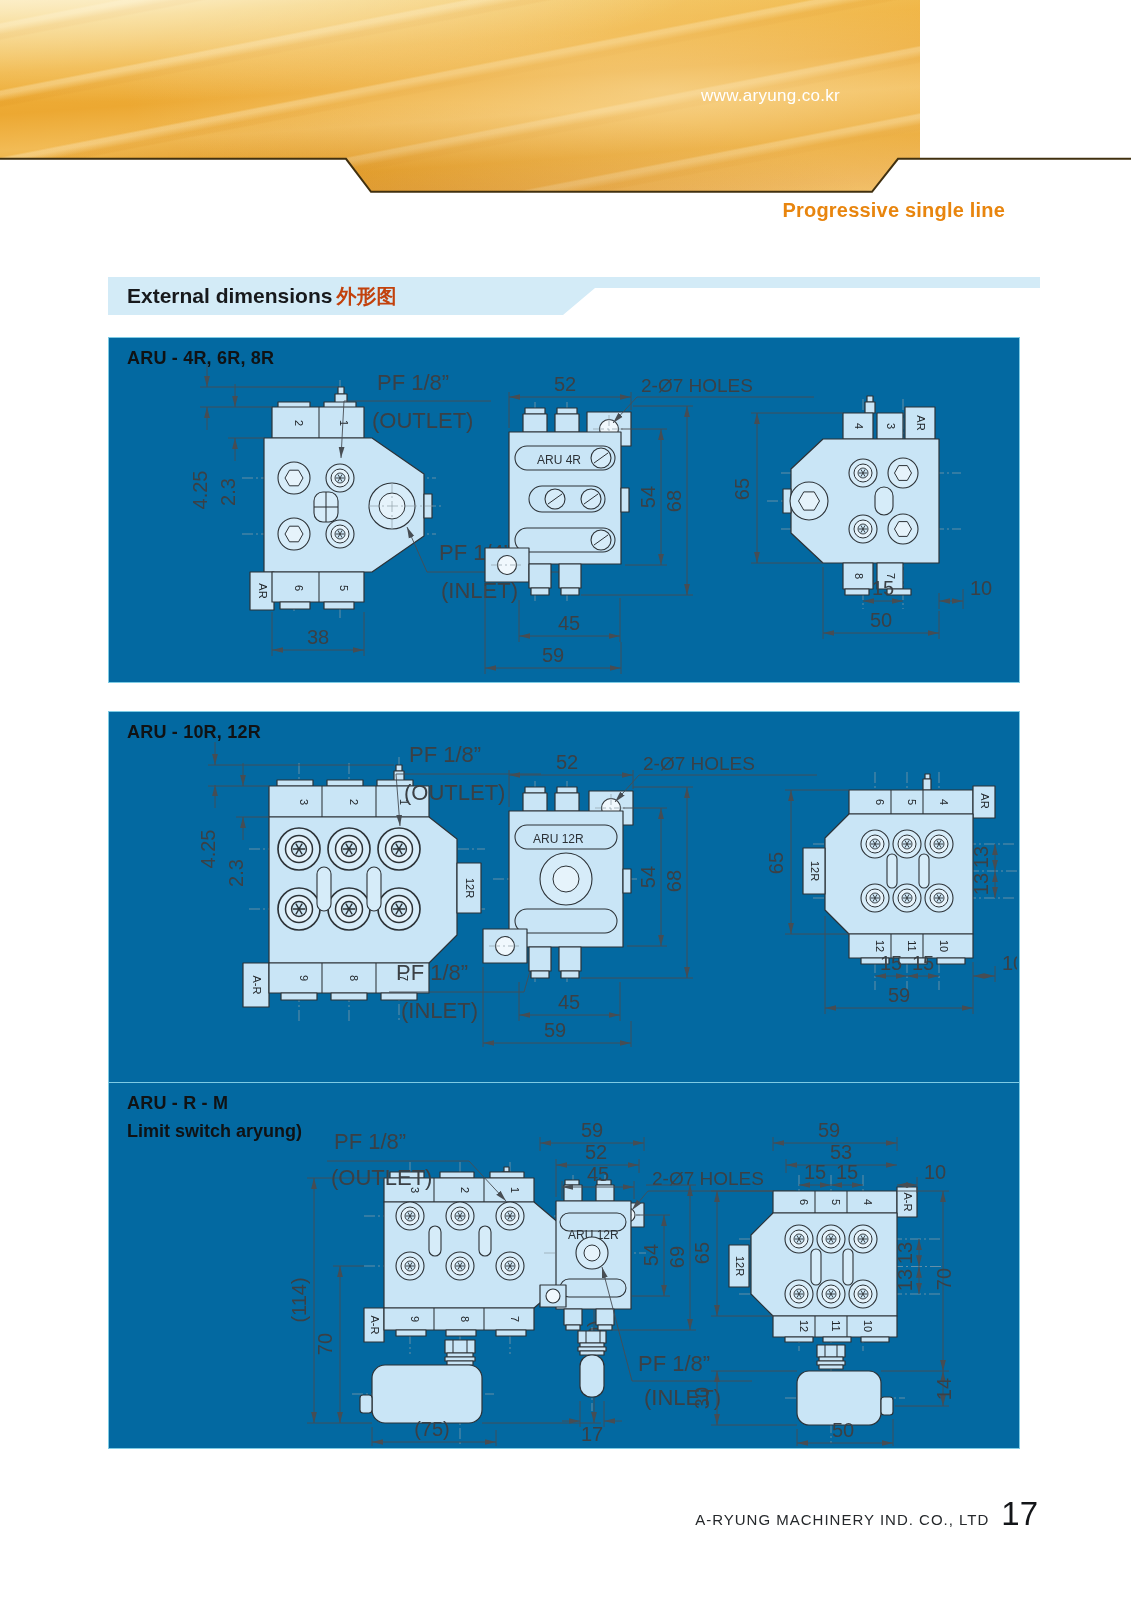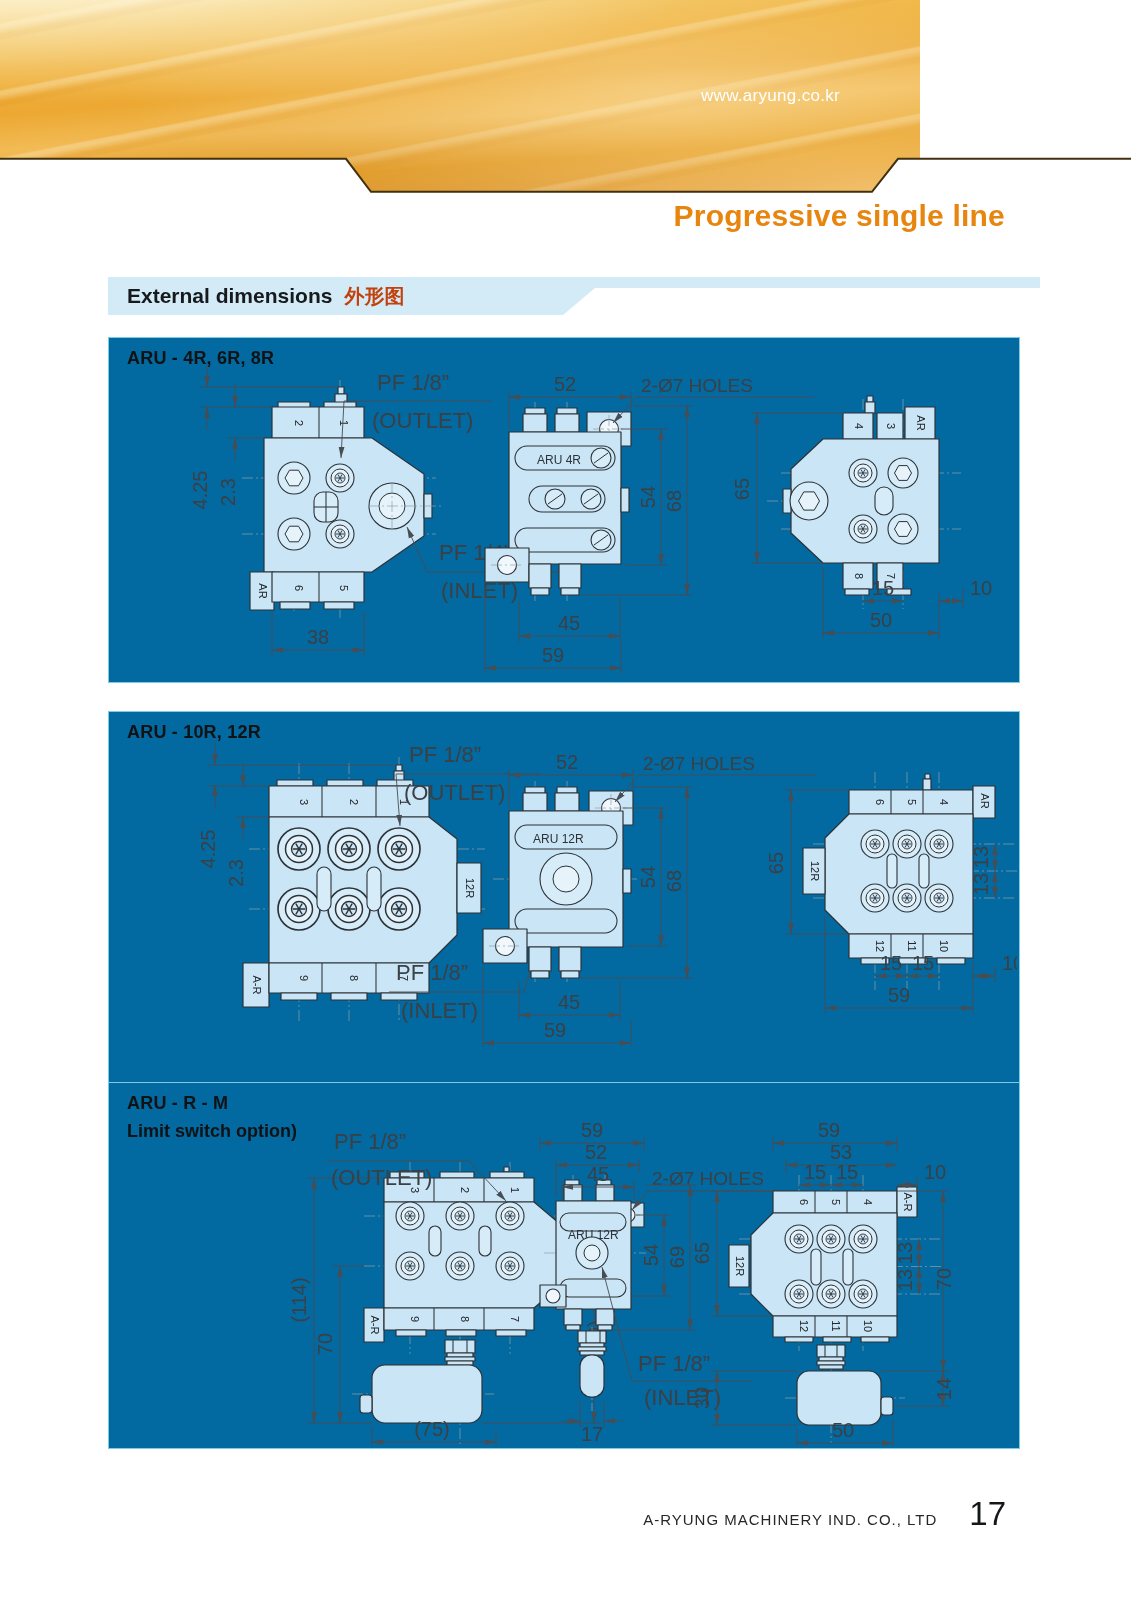--- a/index.html
+++ b/index.html
@@ -13,24 +13,24 @@
   .hdr-waves{position:absolute;inset:0;
     clip-path:polygon(0 0,1131px 0,1131px 158px,898px 158px,872px 191px,371px 191px,346px 158px,0 158px);
     background:
       radial-gradient(1100px 260px at 6% -30%, rgba(255,250,229,.95), rgba(255,250,229,0) 62%),
       radial-gradient(900px 220px at 72% 46%, rgba(250,225,170,.55), rgba(250,225,170,0) 60%),
       radial-gradient(700px 160px at 45% 105%, rgba(196,120,22,.40), rgba(196,120,22,0) 65%),
       repeating-linear-gradient(169deg, rgba(255,246,219,0) 0 22px, rgba(255,247,222,.30) 24px 27px, rgba(222,146,30,.18) 34px 38px, rgba(255,255,255,0) 40px 66px);}
   .hdr-edge{position:absolute;left:0;top:0;}
   .hdr-url{position:absolute;top:86px;right:80px;color:#ffffff;font-size:17px;letter-spacing:.3px;}
   
-  .doc-title{position:absolute;top:199px;right:126px;color:#e8850e;font-size:30px;font-weight:700;letter-spacing:.2px;}
+  .doc-title{position:absolute;top:199px;right:126px;color:#e8850e;font-size:20px;font-weight:700;letter-spacing:.2px;}
   .band{position:absolute;left:108px;top:277px;width:932px;height:38px;background:#d3ebf7;
     clip-path:polygon(0 0,932px 0,932px 11px,487px 11px,455px 38px,0 38px);
-    display:flex;align-items:center;gap:12px;padding-left:19px;box-sizing:border-box;}
+    display:flex;align-items:center;gap:4px;padding-left:19px;box-sizing:border-box;}
   .band .en{font-size:21px;font-weight:700;color:#17191c;}
   .band .zh{font-size:20px;font-weight:700;color:#c2410c;}
   
   .panel{position:absolute;left:108px;width:912px;background:#0369a1;border:1.6px solid #7ecbe4;box-sizing:border-box;}
   .p1{top:337px;height:346px}
   .p2{top:711px;height:415px}
   .p3{top:1082px;height:367px}
   .plabel{position:absolute;left:18px;top:10px;font-size:18px;font-weight:700;color:#101214;letter-spacing:.2px;}
   .plabel2{position:absolute;left:18px;top:38px;font-size:18px;font-weight:700;color:#101214;}
   .draw{position:absolute;left:0;top:0;}
@@ -41,21 +41,21 @@
   .ln{fill:none;stroke:#2c3237;stroke-width:1.05}
   .hole{fill:#f0f8fd;stroke:#2c3237;stroke-width:1.1}
   .cl{fill:none;stroke:#8fa0ab;stroke-width:.7;stroke-dasharray:11 3 2 3}
   .dm{fill:none;stroke:#474d53;stroke-width:.9}
   .dt{font-family:"Liberation Sans",sans-serif;font-size:20px;fill:#3b4045;text-anchor:middle}
   .lt{font-family:"Liberation Sans",sans-serif;font-size:22px;fill:#3b4045;text-anchor:start}
   .ht{font-family:"Liberation Sans",sans-serif;font-size:19px;fill:#3b4045;text-anchor:start}
   .pt{font-family:"Liberation Sans",sans-serif;font-size:11px;fill:#22262a;text-anchor:middle;dominant-baseline:middle}
   .bt{font-family:"Liberation Sans",sans-serif;font-size:12px;fill:#2c3237;text-anchor:start}
   
-  .footer{position:absolute;left:0;top:1495px;width:1006px;display:flex;justify-content:flex-end;align-items:baseline;gap:32px;}
+  .footer{position:absolute;left:0;top:1495px;width:1006px;display:flex;justify-content:flex-end;align-items:baseline;gap:12px;padding-left:32px;}
   .f-co{font-size:15px;letter-spacing:1px;color:#25282b;}
   .f-pg{font-size:33px;color:#141619;}
 </style>
 </head>
 <body>
 
 <svg width="0" height="0" style="position:absolute" aria-hidden="true">
   <defs>
     <marker id="ar" viewBox="0 0 12 8" refX="11.5" refY="4" markerWidth="13" markerHeight="9" orient="auto-start-reverse">
       <path d="M0 1 L11.5 4 L0 7 Z" fill="#474d53"></path>
@@ -453,21 +453,21 @@
         <line class="dm" x1="-24" y1="126" x2="-24" y2="224"></line>
           <line class="dm" x1="124" y1="192" x2="124" y2="224"></line>
         <line class="dm" x1="-24" y1="218" x2="124" y2="218" marker-start="url(#ar)" marker-end="url(#ar)"></line>
         <text class="dt" x="50" y="212">59</text>
       </g>
     </svg>
   </section>
 
   <section class="panel p3">
     <div class="plabel">ARU - R - M</div>
-    <div class="plabel2">Limit switch option)</div>
+    <div class="plabel2">Limit switch aryung)</div>
     <svg class="draw" width="908" height="363" viewBox="0 0 908 363">
 
       <g transform="translate(275,95)">
         <line class="cl" x1="26" y1="-16" x2="26" y2="176"></line>
           <line class="cl" x1="126" y1="-16" x2="126" y2="176"></line>
         <line class="cl" x1="76" y1="-16" x2="76" y2="268"></line>
         <line class="cl" x1="-20" y1="38" x2="204" y2="38"></line>
           <line class="cl" x1="-20" y1="88" x2="204" y2="88"></line>
         <line class="cl" x1="-32" y1="216" x2="110" y2="216"></line>
         <rect class="b" x="120" y="-11" width="5" height="5"></rect>

